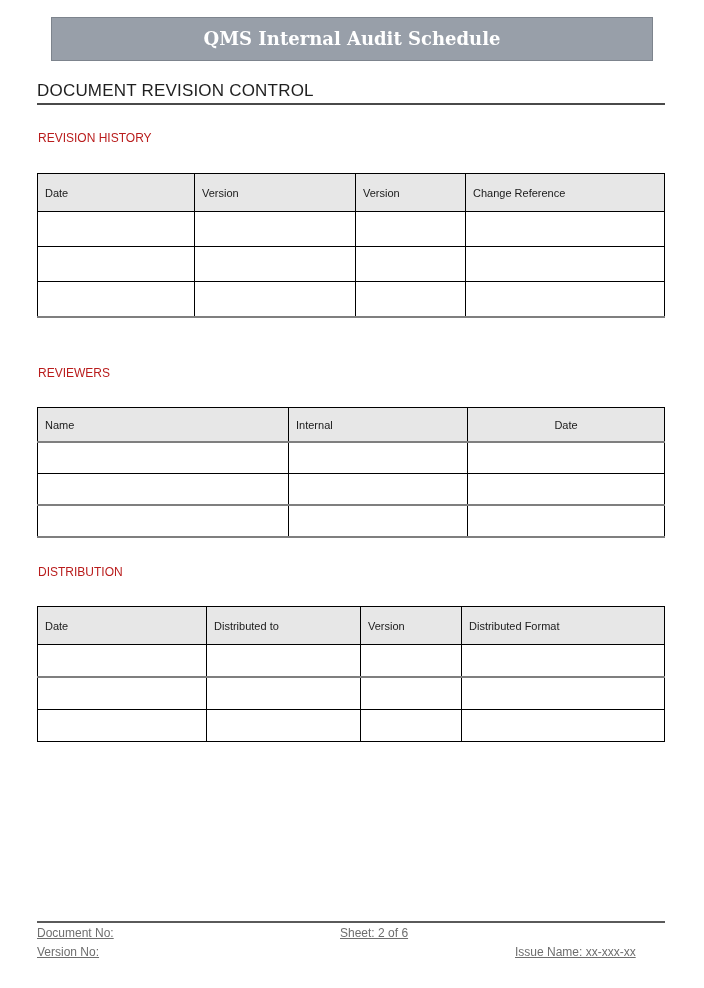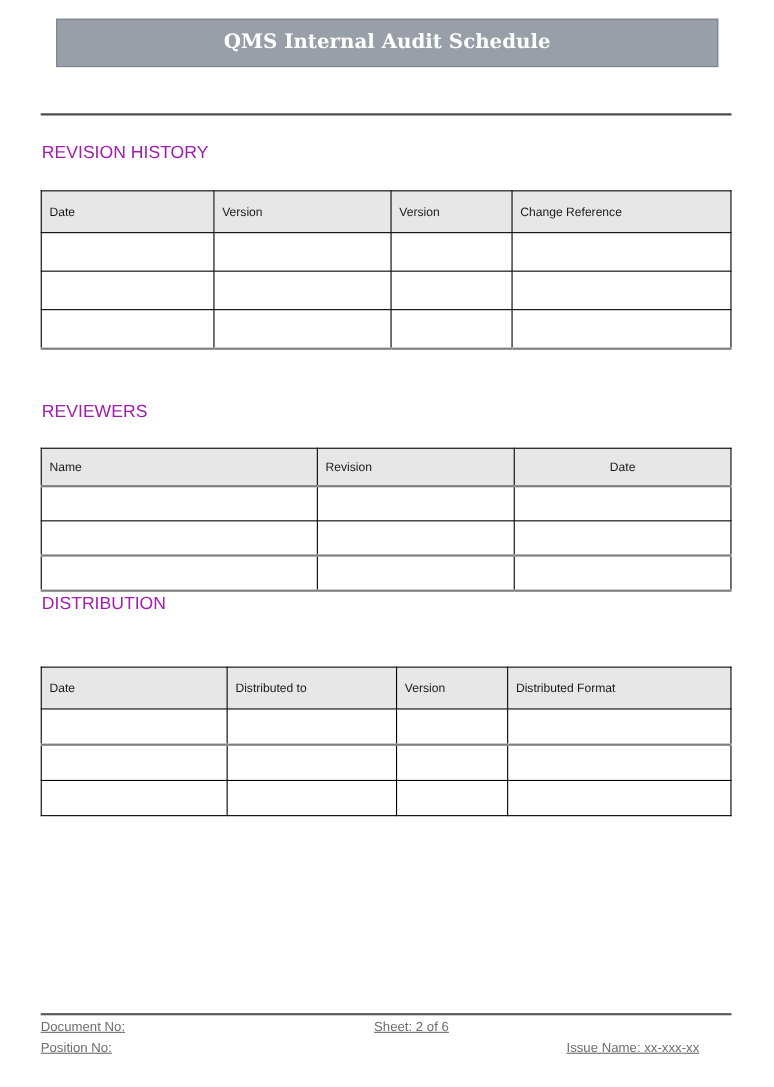--- a/index.html
+++ b/index.html
@@ -50,26 +50,26 @@
     top: 103px;
     width: 628px;
     height: 2px;
     background: #4a4a4a;
   }
 
   
   .section-label {
     position: absolute;
     left: 38px;
-    font-size: 16px;
-    color: #a21caf;
+    font-size: 12px;
+    color: #b91c1c;
   }
   .lbl-revision   { top: 131px; }
   .lbl-reviewers  { top: 366px; }
-  .lbl-distribution { top: 541px; }
+  .lbl-distribution { top: 565px; }
 
   
   table.doc-table {
     position: absolute;
     left: 37px;
     width: 627px;
     border-collapse: collapse;
     table-layout: fixed;
     font-size: 11px;
     color: #1a1a1a;
@@ -144,20 +144,21 @@
 </style>
 </head>
 <body>
 
 <div class="page">
 
   <div class="banner">
     <span>QMS Internal Audit Schedule</span>
   </div>
 
+  <div class="page-heading">DOCUMENT REVISION CONTROL</div>
   <div class="heading-underline"></div>
 
   <div class="section-label lbl-revision">REVISION HISTORY</div>
 
   <table class="doc-table tbl-revision">
     <colgroup>
         <col class="c1">
         <col class="c2">
         <col class="c3">
         <col class="c4">
@@ -196,21 +197,21 @@
 
   <table class="doc-table tbl-reviewers">
     <colgroup>
         <col class="c1">
         <col class="c2">
         <col class="c3">
       </colgroup>
     <thead>
       <tr>
         <th>Name</th>
-        <th>Revision</th>
+        <th>Internal</th>
         <th class="center">Date</th>
       </tr>
     </thead>
     <tbody>
       <tr>
         <td></td>
           <td></td>
           <td></td>
       </tr>
       <tr>
@@ -261,16 +262,16 @@
           <td></td>
           <td></td>
           <td></td>
       </tr>
     </tbody>
   </table>
 
   <div class="footer-rule"></div>
   <div class="footer-text ft-docno">Document No:</div>
   <div class="footer-text ft-sheet">Sheet: 2 of 6</div>
-  <div class="footer-text ft-revno">Position No:</div>
+  <div class="footer-text ft-revno">Version No:</div>
   <div class="footer-text ft-issue">Issue Name: xx-xxx-xx</div>
 
 </div>
 
 </body></html>

